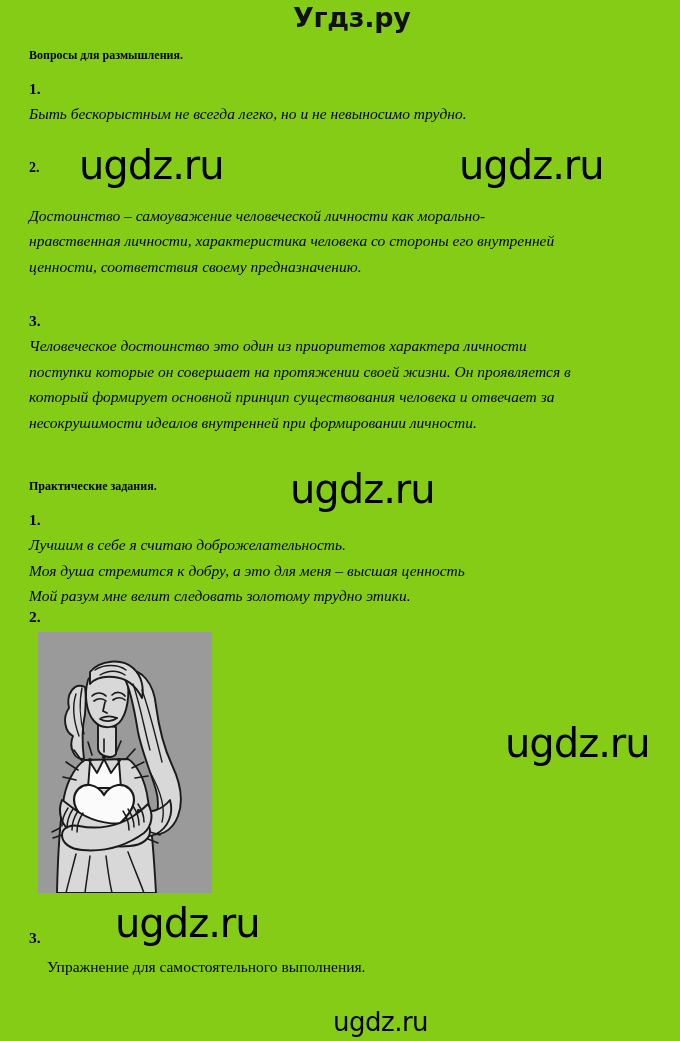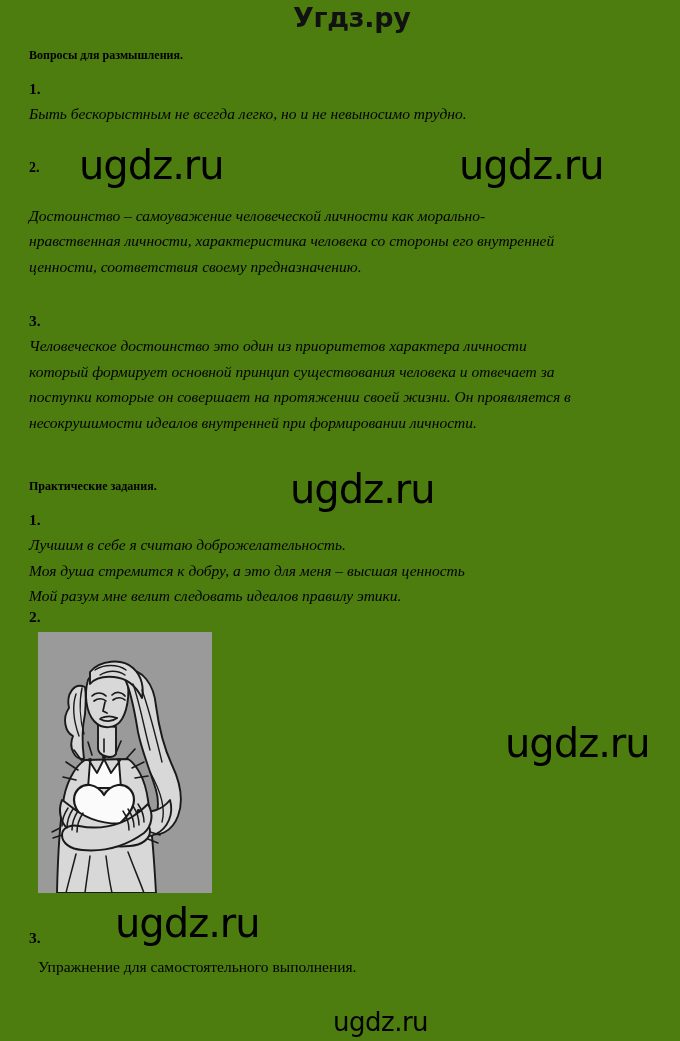--- a/index.html
+++ b/index.html
@@ -10,21 +10,21 @@
   }
   body {
     font-family: "Liberation Serif", "DejaVu Serif", serif;
     color: #000000;
   }
   #page {
     position: relative;
     width: 680px;
     height: 1041px;
     overflow: hidden;
-    background: #4d7c0f;
+    background: #84cc16;
   }
 
   
   .site-logo {
     position: absolute;
     left: 293px;
     top: 2px;
     font-family: "DejaVu Sans", "Liberation Sans", sans-serif;
     font-weight: bold;
     font-size: 27px;
@@ -109,21 +109,21 @@
   }
   .label-3 {
     position: absolute;
     left: 29px;
     top: 929px;
     font-weight: bold;
     font-size: 15.5px;
   }
   .para-3 {
     position: absolute;
-    left: 38px;
+    left: 47px;
     top: 954px;
     font-size: 15.5px;
     line-height: 25px;
   }
 </style>
 </head>
 <body>
 
 <div id="page">
 
@@ -141,33 +141,33 @@
 
     <p class="num" style="visibility:hidden">2.</p>
     <p class="para">Достоинство – самоуважение человеческой личности как морально-</p>
     <p class="para">нравственная личности, характеристика человека со стороны его внутренней</p>
     <p class="para">ценности, соответствия своему предназначению.</p>
 
     <div class="gap-lg"></div>
 
     <p class="num">3.</p>
     <p class="para">Человеческое достоинство это один из приоритетов характера личности</p>
+    <p class="para">поступки которые он совершает на протяжении своей жизни. Он проявляется в</p>
     <p class="para">который формирует основной принцип существования человека и отвечает за</p>
-    <p class="para">поступки которые он совершает на протяжении своей жизни. Он проявляется в</p>
     <p class="para">несокрушимости идеалов внутренней при формировании личности.</p>
 
     <div class="gap-lg"></div>
     <div class="gap-sm"></div>
 
     <p class="h-bold">Практические задания.</p>
     <div class="gap-sm"></div>
     <p class="num">1.</p>
     <p class="para">Лучшим в себе я считаю доброжелательность.</p>
     <p class="para">Моя душа стремится к добру, а это для меня – высшая ценность</p>
-    <p class="para">Мой разум мне велит следовать идеалов правилу этики.</p>
+    <p class="para">Мой разум мне велит следовать золотому трудно этики.</p>
 
   </div>
 
   <span class="num-inline" style="top:160px;">2.</span>
 
   <div class="label-2">2.</div>
 
   <div class="illus">
     <svg width="174" height="261" viewBox="0 0 174 261" xmlns="http://www.w3.org/2000/svg">
       <rect x="0" y="0" width="174" height="261" fill="#9a9a9a"></rect>

